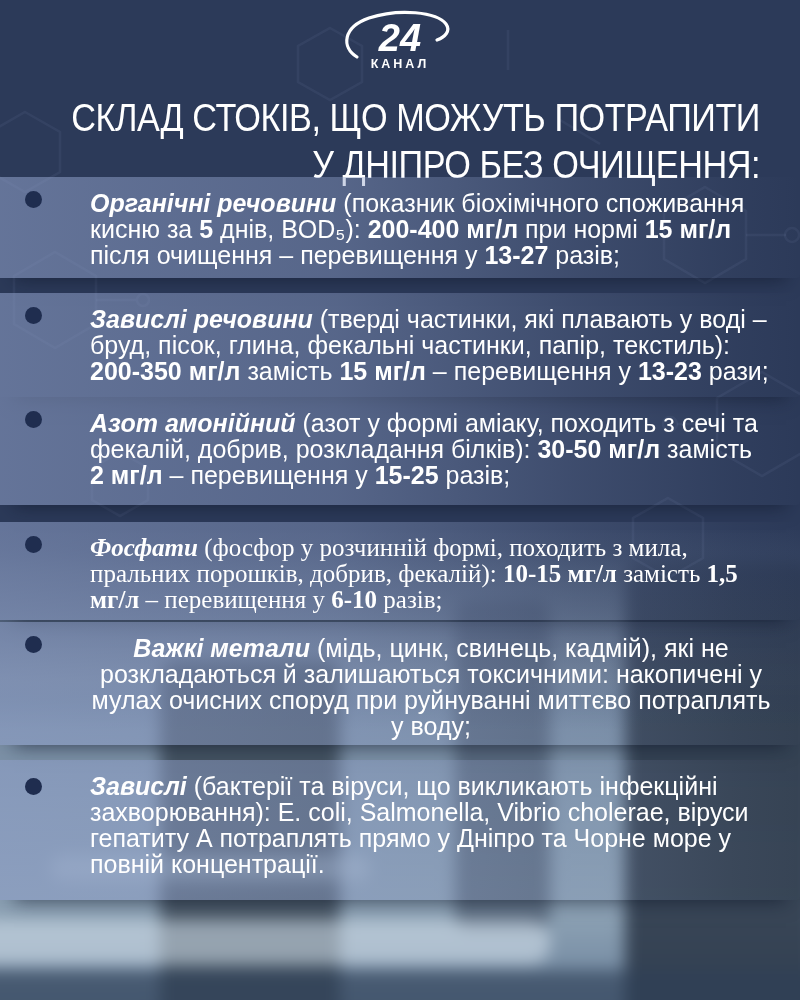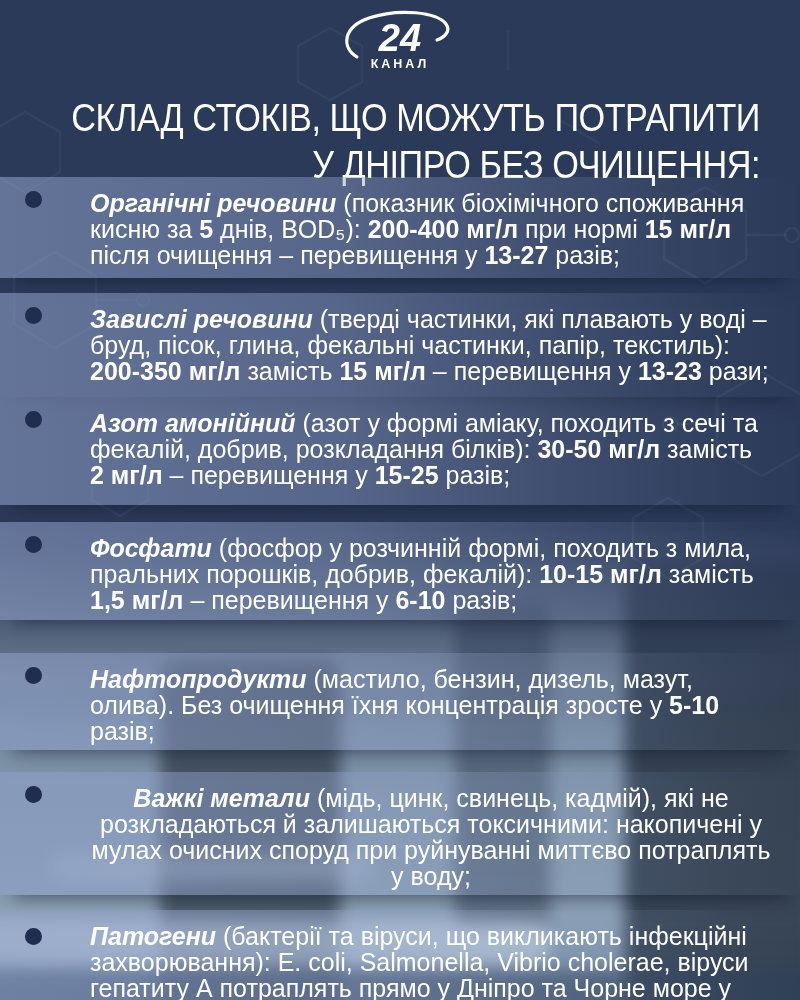--- a/index.html
+++ b/index.html
@@ -47,21 +47,21 @@
     box-shadow:0 15px 18px -14px rgba(13,21,40,.6);
   }
   .item p{margin:0;}
   .lead{font-weight:bold;font-style:italic;}
   .rest b{font-weight:bold;}
   .dot{position:absolute;left:25px;top:14px;width:17px;height:17px;border-radius:50%;
     background:#1f2d4f;}
   .i1{min-height:101px;margin-bottom:15px;}
   .i2{min-height:104px;}
   .i3{min-height:108px;margin-bottom:17px;}
-  .i4{min-height:98px;margin-bottom:33px;}
+  .i4{min-height:98px;margin-bottom:2px;font-family:Liberation Serif, serif;}
   .i5{min-height:68px;margin-bottom:22px;}
   .i6{min-height:105px;margin-bottom:15px;text-align:center;}
   .i7{min-height:140px;margin-bottom:0;padding-top:13px;}
   .i7 .dot{top:18px;}
 </style>
 </head>
 <body>
 
 <div class="photo">
   <div class="photo-inner">
@@ -125,28 +125,24 @@
   <section class="item i3">
     <span class="dot"></span>
     <p><span class="lead">Азот амонійний</span><span class="rest richnum"> (азот у формі аміаку, походить з сечі та фекалій, добрив, розкладання білків): <b>30-50 мг/л</b> замість <b>2 мг/л</b> – перевищення у <b>15-25</b> разів;</span></p>
   </section>
 
   <section class="item i4">
     <span class="dot"></span>
     <p><span class="lead">Фосфати</span><span class="rest richnum"> (фосфор у розчинній формі, походить з мила, пральних порошків, добрив, фекалій): <b>10-15 мг/л</b> замість <b>1,5 мг/л</b> – перевищення у <b>6-10</b> разів;</span></p>
   </section>
 
-  <section class="item i5">
-    <span class="dot"></span>
-    <p><span class="lead">Нафтопродукти</span><span class="rest richnum"> (мастило, бензин, дизель, мазут, олива). Без очищення їхня концентрація зросте у <b>5-10</b> разів;</span></p>
-  </section>
 
   <section class="item i6">
     <span class="dot"></span>
     <p><span class="lead">Важкі метали</span><span class="rest richnum"> (мідь, цинк, свинець, кадмій), які не розкладаються й залишаються токсичними: накопичені у мулах очисних споруд при руйнуванні миттєво потраплять у воду;</span></p>
   </section>
 
   <section class="item i7">
     <span class="dot"></span>
-    <p><span class="lead">Патогени</span><span class="rest richnum"> (бактерії та віруси, що викликають інфекційні захворювання): E. coli, Salmonella, Vibrio cholerae, віруси гепатиту А потраплять прямо у Дніпро та Чорне море у повній концентрації.</span></p>
+    <p><span class="lead">Завислі</span><span class="rest richnum"> (бактерії та віруси, що викликають інфекційні захворювання): E. coli, Salmonella, Vibrio cholerae, віруси гепатиту А потраплять прямо у Дніпро та Чорне море у повній концентрації.</span></p>
   </section>
 
 </div>
 
 </body></html>

